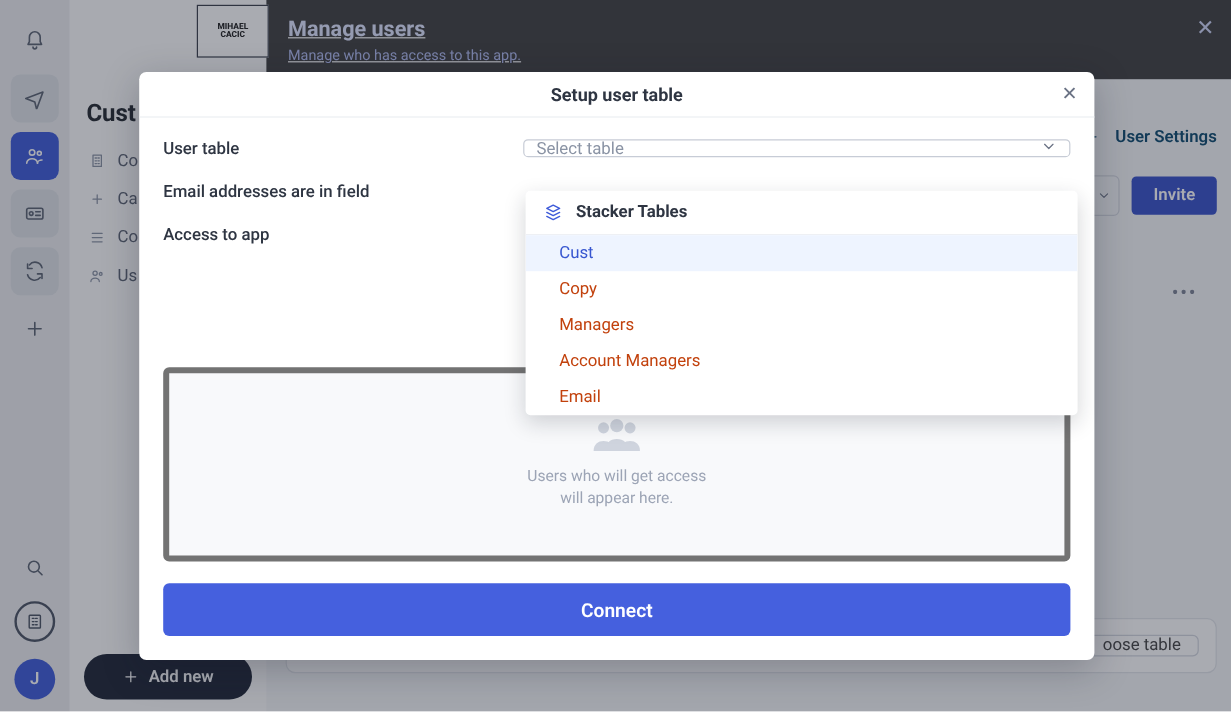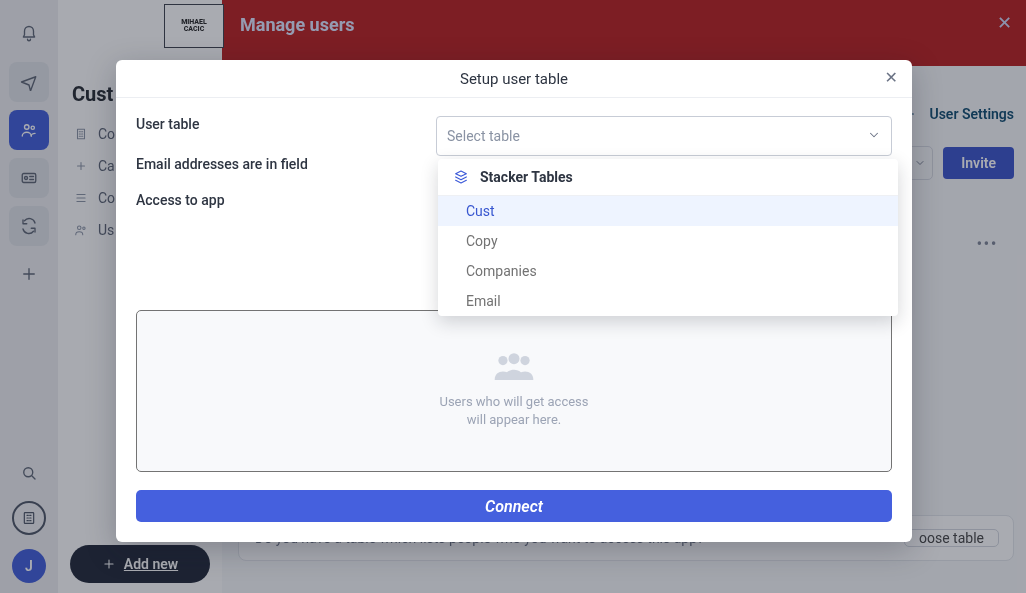--- a/index.html
+++ b/index.html
@@ -15,64 +15,64 @@
   .rail .avatar { width: 34px; height: 34px; border-radius: 50%; background: #3e5bd9; color: #fff; display: flex; align-items: center; justify-content: center; margin-bottom: 10px; font-weight: 600; }
   .rail .brand { width: 34px; height: 34px; border-radius: 50%; border: 2px solid #4b5363; display:flex; align-items:center; justify-content:center; color:#4b5363; margin-bottom:6px; }
 
   
   .navcol { position: absolute; left: 58px; top: 0; width: 164px; height: 100%; background: #fdfdfe; padding: 0 8px; }
   .navcol h2 { font-size: 20px; font-weight: 700; margin: 82px 0 12px 6px; color: #24292f; }
   .navlink { display:flex; align-items:center; gap:8px; padding:7px 6px; color:#5b6372; font-size:14px; border-radius:6px; }
   .navlink .ic { width:18px; height:18px; display:flex; align-items:center; justify-content:center; color:#8a93a4; }
 
   
-  .addnew { position:absolute; left:70px; bottom:10px; width:140px; height:38px; background:#1d2534; color:#fff; border-radius:19px; display:flex; align-items:center; justify-content:center; gap:8px; font-size:14px; font-weight:600;text-decoration:underline; }
+  .addnew { position:absolute; left:70px; bottom:10px; width:140px; height:38px; background:#1d2534; color:#fff; border-radius:19px; display:flex; align-items:center; justify-content:center; gap:8px; font-size:14px; font-weight:600; }
 
   
   .main { position:absolute; left:222px; top:0; right:0; height:100%; }
-  .topbar { height:66px; background:#b91c1c; color:#fff; padding:14px 18px; position:relative; }
+  .topbar { height:66px; background:#404040; color:#fff; padding:14px 18px; position:relative;text-decoration:underline; }
   .topbar h1 { font-size:18px; font-weight:700; margin-bottom:4px; color:#dfe5ff; }
   .topbar p { font-size:12px; color:#b0bbf0; }
   .topbar .xclose { position:absolute; right:14px; top:12px; color:#cfd6f7; font-size:18px; cursor:pointer; }
   .logo-box { position:absolute; left:164px; top:4px; width:60px; height:44px; border:1px solid #3a3f4b; background:#fff; display:flex; align-items:center; justify-content:center; font-size:7px; font-weight:800; line-height:1; text-align:center; color:#222; z-index:2;}
 
   .settings-row { position:absolute; right:12px; top:106px; display:flex; align-items:center; gap:14px; color:#0c4a6e; z-index:1;}
   .settings-row .gear { width:16px;height:16px;display:flex;align-items:center;justify-content:center;}
   .invite { background:#3851c9; color:#fff; padding:8px 18px; border-radius:4px; font-weight:600; }
   .roles-chev { width:26px; height:34px; border:1px solid #d5d9e0; border-radius:5px; display:flex; align-items:center; justify-content:center; color:#6b7385;}
   .dots { position:absolute; right:28px; top:236px; color:#7c8495; letter-spacing:2px; font-weight:800; z-index:1;}
   .choose-strip { position:absolute; left:238px; right:12px; bottom:32px; height:46px; background:#fff; border:1px solid #e2e5ea; border-radius:8px; display:flex; align-items:center; padding:0 16px; color:#6b7385; z-index:1;}
   .choose-strip .btn { position:absolute; right:14px; top:50%; transform:translateY(-50%); border:1px solid #d3d7df; padding:0 14px; border-radius:5px; color:#444;}
 
   
   .overlay { position:absolute; inset:0; background:rgba(30,35,50,0.38); z-index:5; }
 
   
   .modal { position:absolute; z-index:10; left:116px; top:60px; width:796px; background:#fff; border-radius:6px; box-shadow:0 8px 30px rgba(20,25,40,0.25); }
   .modal-head { height:38px; border-bottom:1px solid #eceef2; display:flex; align-items:center; justify-content:center; position:relative; }
-  .modal-head h3 { font-size:15px; font-weight:400; color:#2e3542; }
+  .modal-head h3 { font-size:15px; font-weight:700; color:#2e3542; }
   .modal-head .mx { position:absolute; right:14px; top:8px; color:#6b7385; font-size:16px; cursor:pointer; }
   .modal-body { padding:18px 20px 20px; }
   .form-row { display:flex; align-items:flex-start; min-height:36px; }
   .form-row label { width:300px; font-size:14px; color:#2e3542; font-weight:500; }
-  .select { flex:1; height:40px; border:1px solid #c7ccd6; border-radius:4px; display:flex; align-items:center; padding:0 10px; color:#8a93a4; position:relative; background:#fff; }
+  .select { flex:1; height:15px; border:1px solid #c7ccd6; border-radius:4px; display:flex; align-items:center; padding:0 10px; color:#8a93a4; position:relative; background:#fff; }
   .select .chev { margin-left:auto; color:#6b7385; }
 
   .dropdown { position:absolute; left:438px; top:159px; width:460px; background:#fff; border-radius:4px; box-shadow:0 6px 18px rgba(20,25,40,0.18); overflow:hidden; z-index:20; }
   .dd-head { display:flex; align-items:center; gap:10px; padding:9px 14px; border-bottom:1px solid #eef0f4; font-weight:700; color:#2e3542; }
   .dd-head .cube { width:18px; height:18px; display:flex;align-items:center;justify-content:center;color:#3e5bd9;}
-  .dd-item { padding:7px 28px; color:#737373; cursor:pointer; font-size:14px;}
+  .dd-item { padding:7px 28px; color:#c2410c; cursor:pointer; font-size:14px;}
   .dd-item.hl { background:#eef4ff; color:#3756d0; }
 
-  .preview { margin-top:82px; height:162px; background:#f8f9fb; border:1px solid #737373; border-radius:5px; display:flex; flex-direction:column; align-items:center; justify-content:center; color:#aab1c0;}
+  .preview { margin-top:82px; height:162px; background:#f8f9fb; border:5px solid #737373; border-radius:5px; display:flex; flex-direction:column; align-items:center; justify-content:center; color:#aab1c0;}
   .preview .people { width:46px; height:30px; margin-bottom:10px; position:relative; display:flex; align-items:flex-end; justify-content:center; gap:-4px;}
   .preview svg { fill:#cdd2dc; }
   .preview p { font-size:13px; line-height:1.4; text-align:center; color:#9ca4b5;}
 
-  .connect { margin-top:18px; height:32px; background:#4560de; color:#fff; border-radius:5px; display:flex; align-items:center; justify-content:center; font-size:16px; font-weight:600;font-style:italic; }
+  .connect { margin-top:18px; height:44px; background:#4560de; color:#fff; border-radius:5px; display:flex; align-items:center; justify-content:center; font-size:16px; font-weight:600; }
 
   
   .ico { stroke: currentColor; stroke-width:1.8; fill:none; stroke-linecap:round; stroke-linejoin:round; }
 </style>
 </head>
 <body>
 
 <div class="rail">
   <div class="slot">
     <svg class="ico" width="18" height="18" viewBox="0 0 24 24">
@@ -167,20 +167,21 @@
 </div>
 
 <div class="logo-box">
     <span style="white-space:pre">MIHAEL
 CACIC</span>
   </div>
 
 <div class="main">
   <div class="topbar">
     <h1>Manage users</h1>
+    <p>Manage who has access to this app.</p>
     <span class="xclose">✕</span>
   </div>
 </div>
 
 <div class="settings-row">
   <span class="gear">
       <svg class="ico" width="14" height="14" viewBox="0 0 24 24">
         <circle cx="12" cy="12" r="3"></circle>
         <path d="M12 2v3M12 19v3M4 12H1M23 12h-3M5 5l2 2M17 17l2 2M5 19l2-2M17 7l2-2"></path>
       </svg>
@@ -258,15 +259,16 @@
     <span class="cube">
         <svg class="ico" width="16" height="16" viewBox="0 0 24 24" style="stroke:#3e5bd9">
           <path d="M12 3l8 4-8 4-8-4z"></path>
           <path d="M4 12l8 4 8-4M4 17l8 4 8-4"></path>
         </svg>
       </span>
     <span>Stacker Tables</span>
   </div>
   <div class="dd-item hl">Cust</div>
   <div class="dd-item">Copy</div>
-  <div class="dd-item">Companies</div>
+  <div class="dd-item">Managers</div>
+  <div class="dd-item">Account Managers</div>
   <div class="dd-item">Email</div>
 </div>
 
 </body></html>

